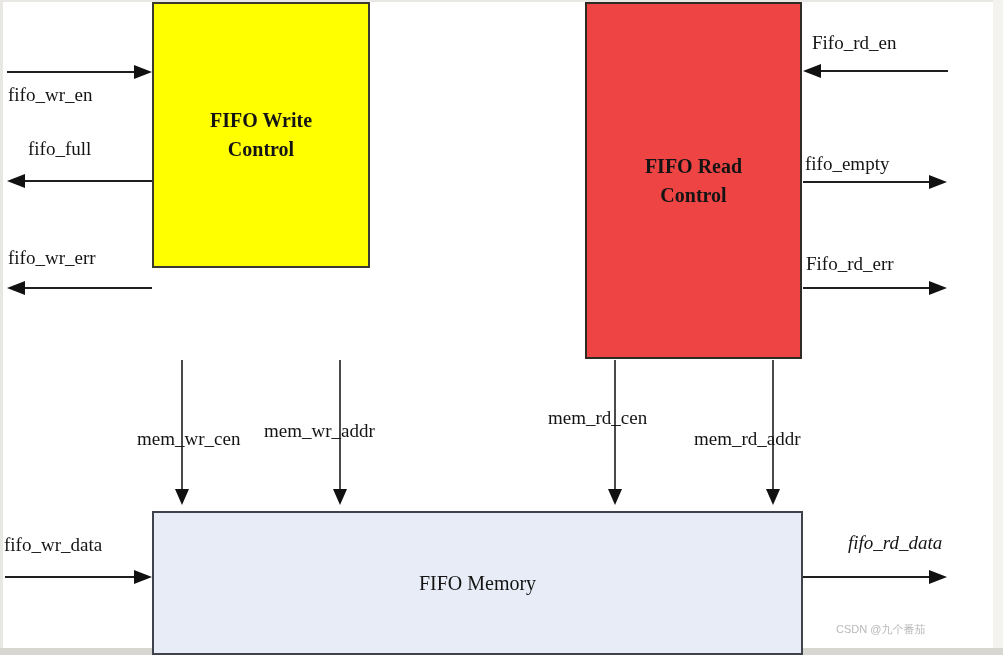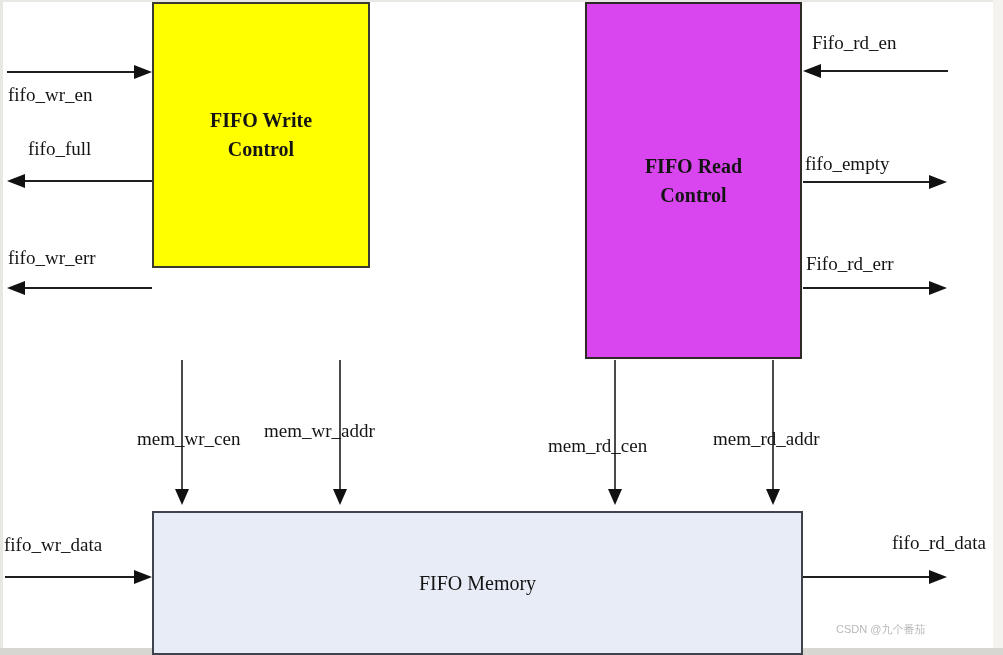--- a/index.html
+++ b/index.html
@@ -14,21 +14,21 @@
   .strip.right{left:993px;top:0;width:10px;height:655px;background:#f4f3ef;}
   .strip.bottom{left:0;top:648px;width:1003px;height:7px;background:#d7d6d1;}
 
   
   .block{
     position:absolute;box-sizing:border-box;border:2px solid #3a3a30;
     display:flex;align-items:center;justify-content:center;text-align:center;
     font-size:20px;line-height:1.45;
   }
   .block.write{left:152px;top:2px;width:218px;height:266px;background:#ffff00;font-weight:bold;}
-  .block.read {left:585px;top:2px;width:217px;height:357px;background:#d946ef;font-weight:bold;border-color:#2e2a24;font-family:Liberation Serif, serif;}
+  .block.read {left:585px;top:2px;width:217px;height:357px;background:#ef4444;font-weight:bold;border-color:#2e2a24;font-family:Liberation Serif, serif;}
   .block.mem  {left:152px;top:511px;width:651px;height:144px;background:#e7ecf6;border-color:#3f434b;}
   .block .ttl{width:140px;}
   .block.mem .ttl{width:auto;}
 
   
   .line-h{position:absolute;height:2px;background:#1f1f1f;}
   .arr-r::after{
     content:"";position:absolute;right:-18px;top:-6px;width:0;height:0;
     border-left:18px solid #111;border-top:7px solid transparent;border-bottom:7px solid transparent;
   }
@@ -89,24 +89,24 @@
   <div class="sig" style="left:806px;top:253px;">Fifo_rd_err</div>
   <div class="line-h arr-r" style="left:803px;top:287px;width:126px;"></div>
 
   <div class="line-v" style="left:181px;top:360px;height:129px;"></div>
   <div class="line-v" style="left:339px;top:360px;height:129px;"></div>
   <div class="line-v" style="left:614px;top:360px;height:129px;"></div>
   <div class="line-v" style="left:772px;top:360px;height:129px;"></div>
 
   <div class="sig" style="left:101px;top:428px;margin-left:36px;">mem_wr_cen</div>
   <div class="sig" style="left:264px;top:420px;">mem_wr_addr</div>
-  <div class="sig" style="left:548px;top:435px;">mem_rd_cen</div>
-  <div class="sig" style="left:713px;top:428px;">mem_rd_addr</div>
+  <div class="sig" style="left:548px;top:407px;">mem_rd_cen</div>
+  <div class="sig" style="left:694px;top:428px;">mem_rd_addr</div>
 
   <div class="sig" style="left:4px;top:534px;">fifo_wr_data</div>
   <div class="line-h arr-r" style="left:5px;top:576px;width:129px;"></div>
 
-  <div class="sig" style="left:892px;top:532px;">fifo_rd_data</div>
+  <div class="sig" style="left:848px;top:532px;font-style:italic;">fifo_rd_data</div>
   <div class="line-h arr-r" style="left:803px;top:576px;width:126px;"></div>
 
   <div class="watermark">CSDN @九个番茄</div>
 
 </div>
 
 </body></html>

